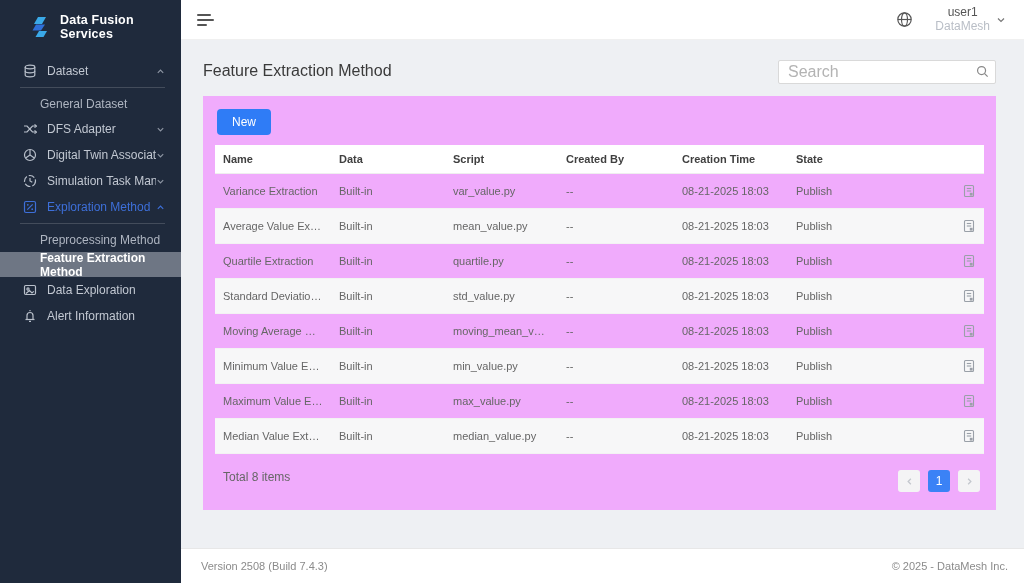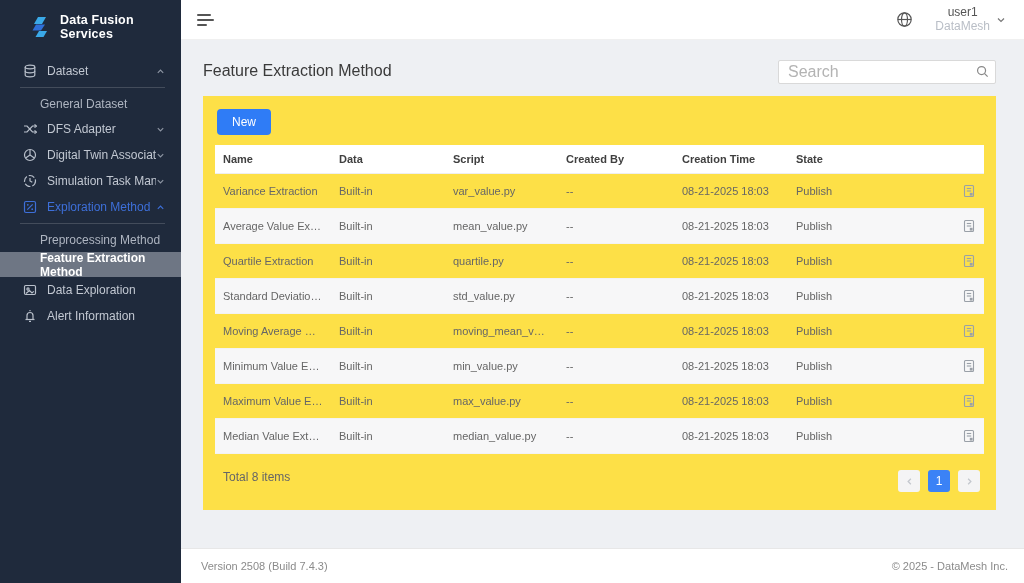--- a/index.html
+++ b/index.html
@@ -42,21 +42,21 @@
   .content { position:absolute; left:181px; top:40px; width:843px; height:508px; background:#eef0f3; }
   .page-head { display:flex; align-items:flex-start; justify-content:space-between; padding:20px 28px 12px 22px; }
   .page-title { font-size:16px; color:#3a3a3a; font-weight:500; padding-top:2px; }
   .search-wrap { position:relative; width:218px; }
   .search-input { width:218px; height:24px; border:1px solid #d9d9d9; border-radius:2px;
     background:#fff; font-size:16px; color:#555; padding:0 26px 0 9px; outline:none;
     font-family:"Liberation Sans", sans-serif; }
   .search-input::placeholder { color:#b3b3b3; }
   .search-icon { position:absolute; right:7px; top:5px; color:#888; display:flex; }
 
-  .card { margin:0 28px 0 22px; background:#fde047; padding:12px 12px 10px 12px; }
+  .card { margin:0 28px 0 22px; background:#f0abfc; padding:12px 12px 10px 12px; }
   .btn-new { background:#2f7cf6; color:#fff; border:none; border-radius:4px;
     font-size:12px; padding:6px 15px; cursor:pointer; margin:1px 0 10px 2px;
     font-family:"Liberation Sans", sans-serif; }
 
   table.grid { width:100%; border-collapse:collapse; font-size:11px; table-layout:fixed; }
   .grid th { text-align:left; font-weight:700; color:#404040; padding:8px 8px;
     border-bottom:1px solid #efefef; background:#fff; }
   .grid td { color:#666; padding:10px 8px; border-bottom:1px solid #f3f3f3; overflow:hidden;
     white-space:nowrap; text-overflow:ellipsis; }
   .grid tbody tr:nth-child(even) { background:#f7f7f8; }

